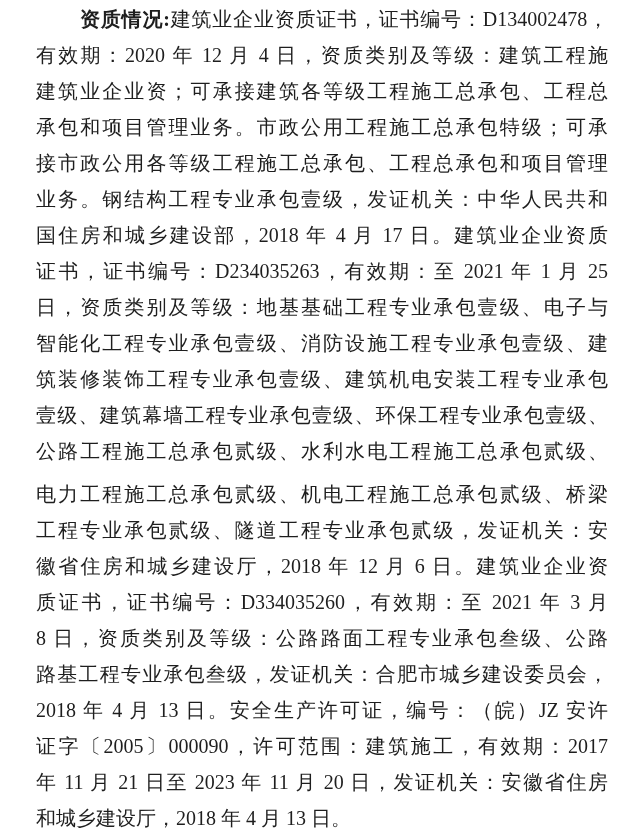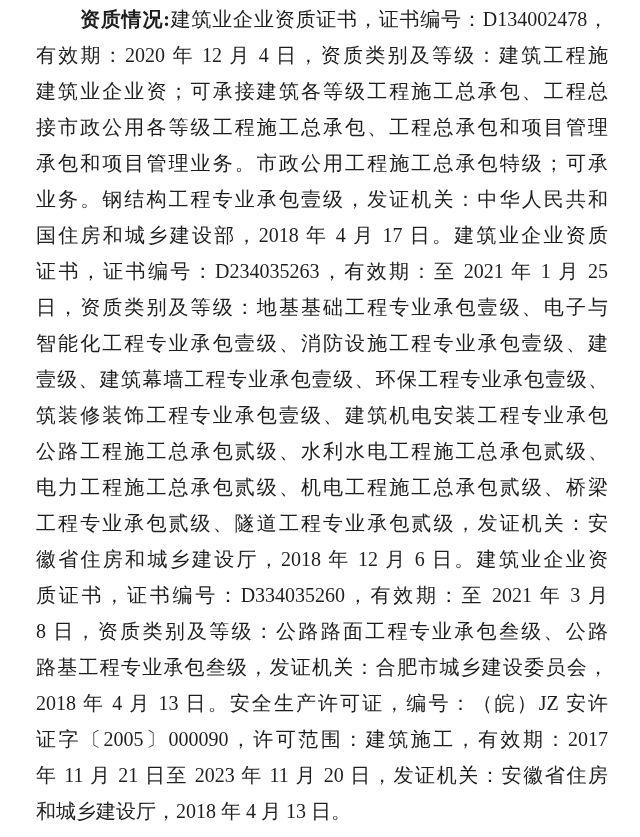--- a/index.html
+++ b/index.html
@@ -13,21 +13,21 @@
     width: 640px;
     height: 837px;
     padding: 1px 32px 0 36px;
     background: #ffffff;
     font-family: "Liberation Serif", "DejaVu Serif", serif;
     font-size: 20px;
     color: #1e1e1e;
     overflow: hidden;
   }
   .para { margin: 0; }
-  .para + .para { }
+  .para + .para { margin-top: 7px; }
   .line {
     height: 36px;
     line-height: 36px;
     text-align: justify;
     text-align-last: justify;
     text-justify: inter-character;
     white-space: nowrap;
     overflow: hidden;
   }
   .line.first-indent { text-indent: 44px; }
@@ -39,29 +39,29 @@
 </style>
 </head>
 <body>
 
 <div class="page">
 
   <div class="para">
     <div class="line first-indent"><span class="lead">资质情况:</span><span>建筑业企业资质证书，证书编号：D134002478，</span></div>
     <div class="line">有效期：2020 年 12 月 4 日，资质类别及等级：建筑工程施</div>
     <div class="line">建筑业企业资；可承接建筑各等级工程施工总承包、工程总</div>
+    <div class="line">承包和项目管理业务。市政公用工程施工总承包特级；可承</div>
     <div class="line">接市政公用各等级工程施工总承包、工程总承包和项目管理</div>
-    <div class="line">承包和项目管理业务。市政公用工程施工总承包特级；可承</div>
     <div class="line">业务。钢结构工程专业承包壹级，发证机关：中华人民共和</div>
     <div class="line">国住房和城乡建设部，2018 年 4 月 17 日。建筑业企业资质</div>
     <div class="line">证书，证书编号：D234035263，有效期：至 2021 年 1 月 25</div>
     <div class="line">日，资质类别及等级：地基基础工程专业承包壹级、电子与</div>
     <div class="line">智能化工程专业承包壹级、消防设施工程专业承包壹级、建</div>
+    <div class="line">筑装修装饰工程专业承包壹级、建筑机电安装工程专业承包</div>
     <div class="line">壹级、建筑幕墙工程专业承包壹级、环保工程专业承包壹级、</div>
-    <div class="line">筑装修装饰工程专业承包壹级、建筑机电安装工程专业承包</div>
     <div class="line">公路工程施工总承包贰级、水利水电工程施工总承包贰级、</div>
   </div>
 
   <div class="para">
     <div class="line">电力工程施工总承包贰级、机电工程施工总承包贰级、桥梁</div>
     <div class="line">工程专业承包贰级、隧道工程专业承包贰级，发证机关：安</div>
     <div class="line">徽省住房和城乡建设厅，2018 年 12 月 6 日。建筑业企业资</div>
     <div class="line">质证书，证书编号：D334035260，有效期：至 2021 年 3 月</div>
     <div class="line">8 日，资质类别及等级：公路路面工程专业承包叁级、公路</div>
     <div class="line">路基工程专业承包叁级，发证机关：合肥市城乡建设委员会，</div>

